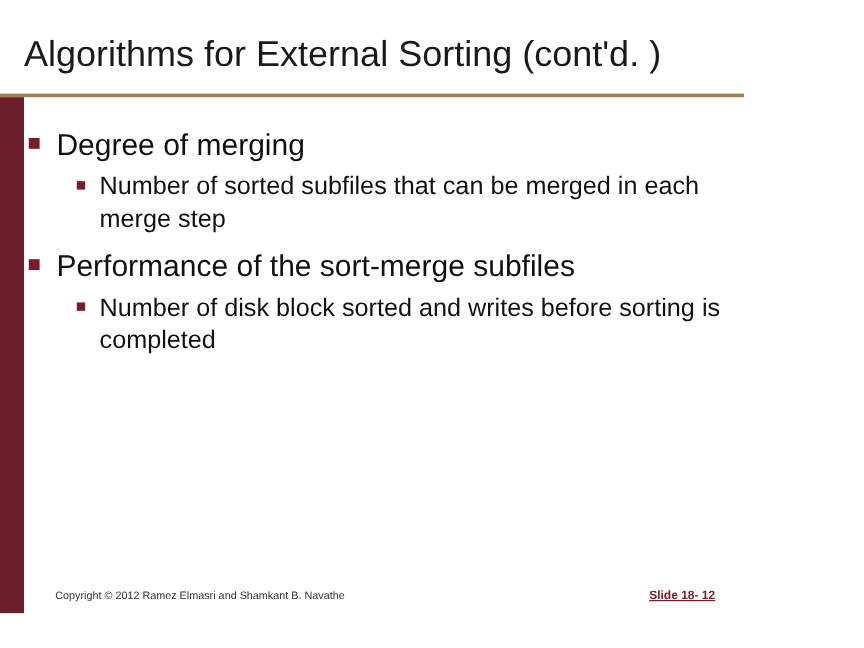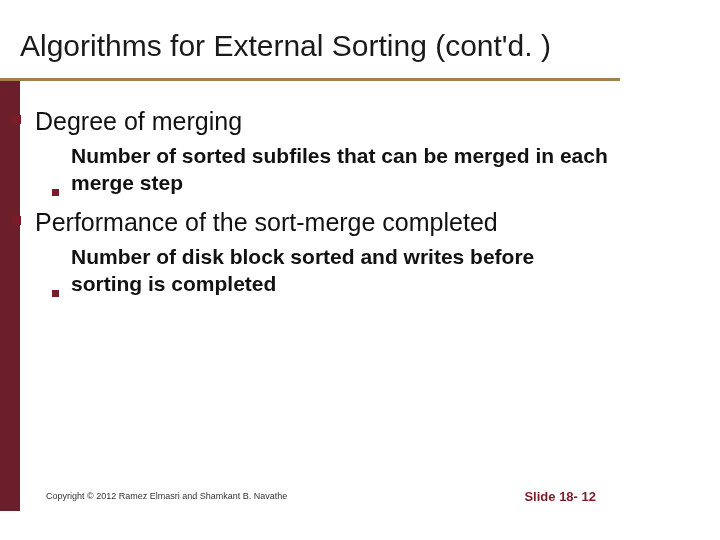--- a/index.html
+++ b/index.html
@@ -37,21 +37,21 @@
   .left-stripe {
     position: absolute;
     left: 0;
     top: 0;
     bottom: 0;
     width: 20px;
     background: #6b1f2a;
   }
   .content {
     position: absolute;
-    left: 12px;
+    left: 24px;
     right: 10px;
     top: 18px;
   }
   .l1 {
     display: flex;
     align-items: flex-start;
     margin: 6px 0 4px 0;
   }
   .l1 .bullet {
     width: 9px;
@@ -61,23 +61,22 @@
     margin-right: 14px;
     flex-shrink: 0;
   }
   .l1 .text {
     font-size: 25px;
     color: #111;
     line-height: 1.3;
   }
   .l2 {
     display: flex;
-    align-items: flex-end;
+    align-items: flex-start;
     margin: 4px 0 10px 40px;
-    font-weight: bold;
   }
   .l2 .bullet {
     width: 7px;
     height: 7px;
     background: #7a1c27;
     margin-top: 9px;
     margin-right: 12px;
     flex-shrink: 0;
   }
   .l2 .text {
@@ -96,23 +95,24 @@
     align-items: center;
     justify-content: space-between;
     padding: 0 24px 0 46px;
     box-sizing: border-box;
   }
   .copyright {
     font-size: 9px;
     color: #333;
   }
   .slide-num {
-    font-size: 13px;
+    font-size: 10px;
     font-weight: bold;
     color: #7a1c27;
+    text-decoration: underline;
   }
 </style>
 </head>
 <body>
 
 <div class="slide">
 
   <div class="title-area">
     <div class="title-text">Algorithms for External Sorting (cont'd. )</div>
   </div>
@@ -129,21 +129,21 @@
         <div class="text">Degree of merging</div>
       </div>
 
       <div class="l2">
         <div class="bullet"></div>
         <div class="text">Number of sorted subfiles that can be merged in each merge step</div>
       </div>
 
       <div class="l1">
         <div class="bullet"></div>
-        <div class="text">Performance of the sort-merge completed</div>
+        <div class="text">Performance of the sort-merge subfiles</div>
       </div>
 
       <div class="l2">
         <div class="bullet"></div>
         <div class="text">Number of disk block sorted and writes before sorting is completed</div>
       </div>
 
     </div>
 
     <div class="footer">

